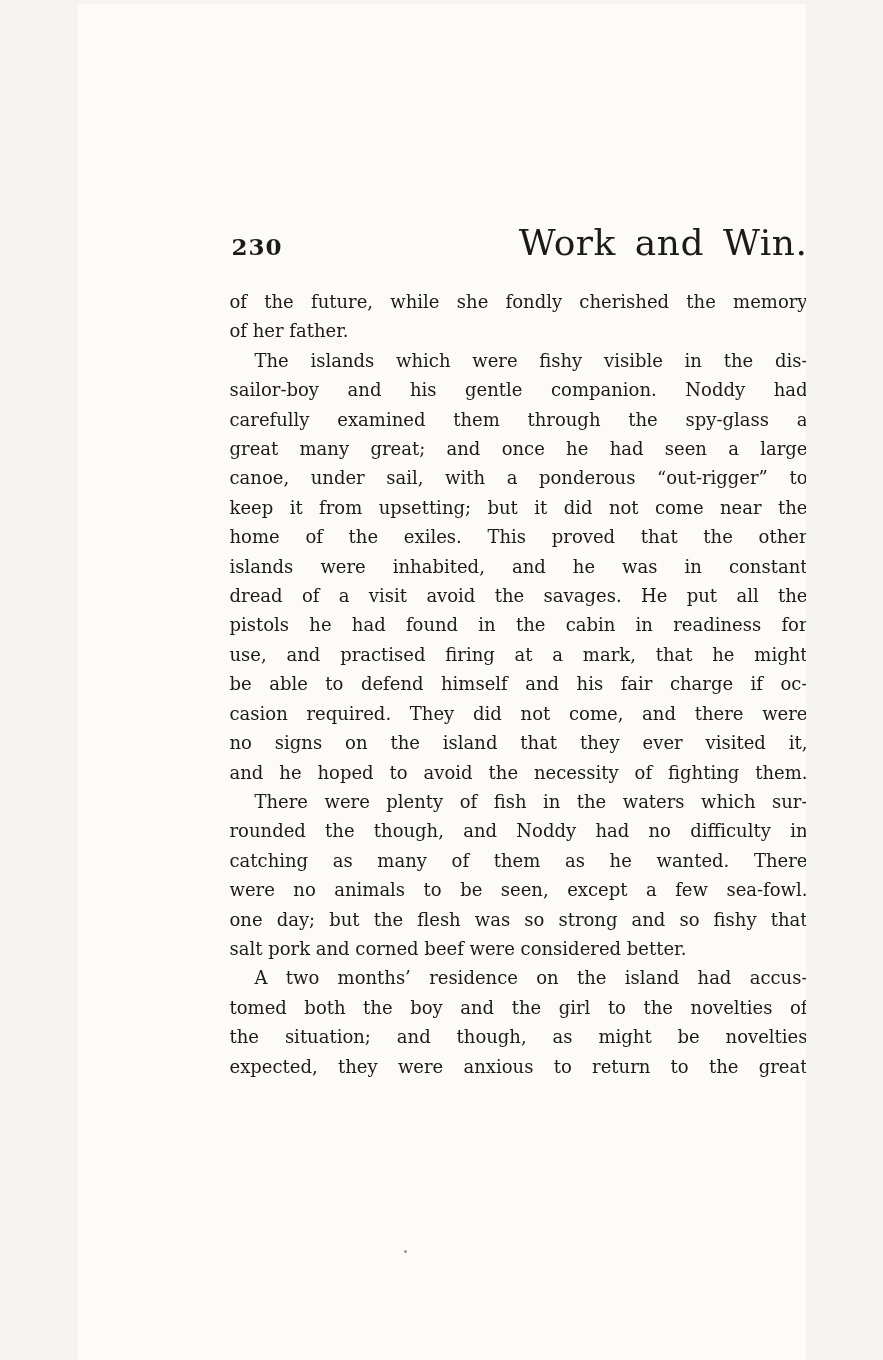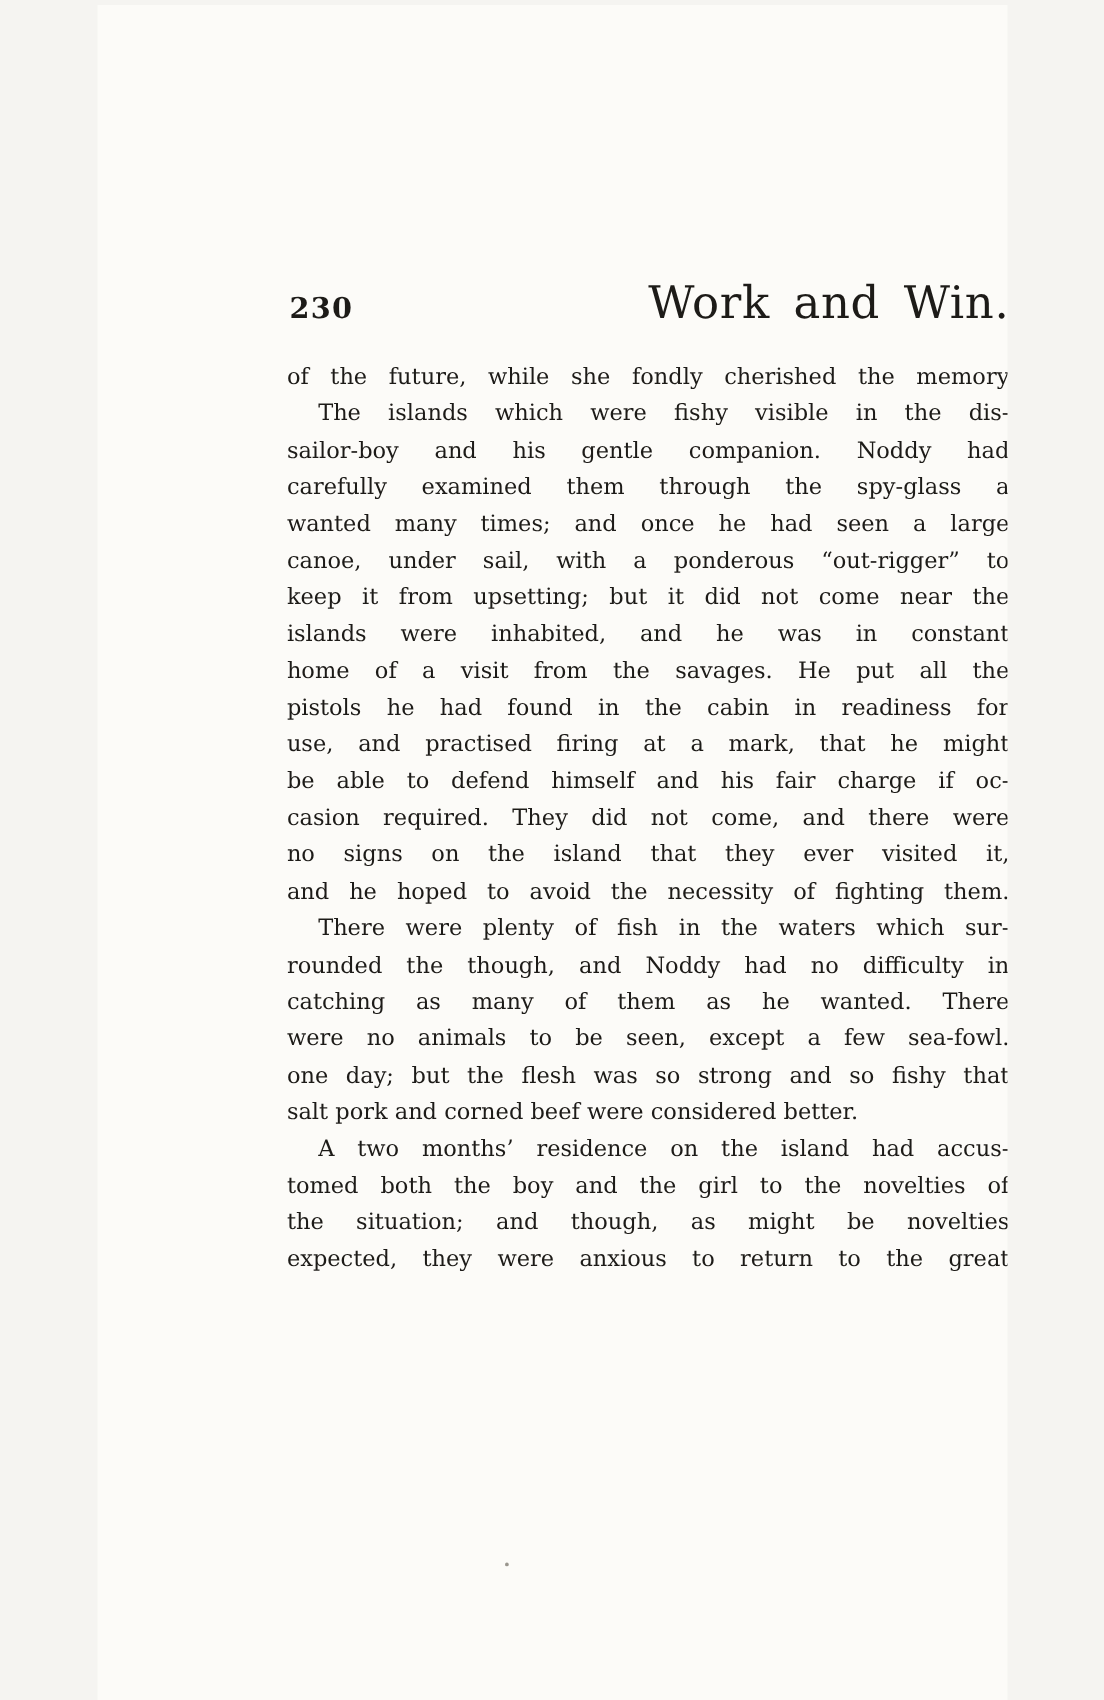--- a/index.html
+++ b/index.html
@@ -76,30 +76,32 @@
 
 <div class="scan-page">
   <div class="content">
     <div class="page-header">
       <span class="page-number">230</span>
       <div class="page-title">Work and Win.</div>
     </div>
     <div class="page-body">
         <div class="paragraph">
           <div class="line">of the future, while she fondly cherished the memory</div>
+          <div class="line short">of her father.</div>
         </div>
         <div class="paragraph">
           <div class="line indent">The islands which were fishy visible in the dis-</div>
           <div class="line">sailor-boy and his gentle companion. Noddy had</div>
           <div class="line">carefully examined them through the spy-glass a</div>
-          <div class="line">wanted many times; and once he had seen a large</div>
+          <div class="line">great many great; and once he had seen a large</div>
           <div class="line">canoe, under sail, with a ponderous “out-rigger” to</div>
           <div class="line">keep it from upsetting; but it did not come near the</div>
+          <div class="line">home of the exiles. This proved that the other</div>
           <div class="line">islands were inhabited, and he was in constant</div>
-          <div class="line">home of a visit from the savages. He put all the</div>
+          <div class="line">dread of a visit avoid the savages. He put all the</div>
           <div class="line">pistols he had found in the cabin in readiness for</div>
           <div class="line">use, and practised firing at a mark, that he might</div>
           <div class="line">be able to defend himself and his fair charge if oc-</div>
           <div class="line">casion required. They did not come, and there were</div>
           <div class="line">no signs on the island that they ever visited it,</div>
           <div class="line">and he hoped to avoid the necessity of fighting them.</div>
         </div>
         <div class="paragraph">
           <div class="line indent">There were plenty of fish in the waters which sur-</div>
           <div class="line">rounded the though, and Noddy had no difficulty in</div>

